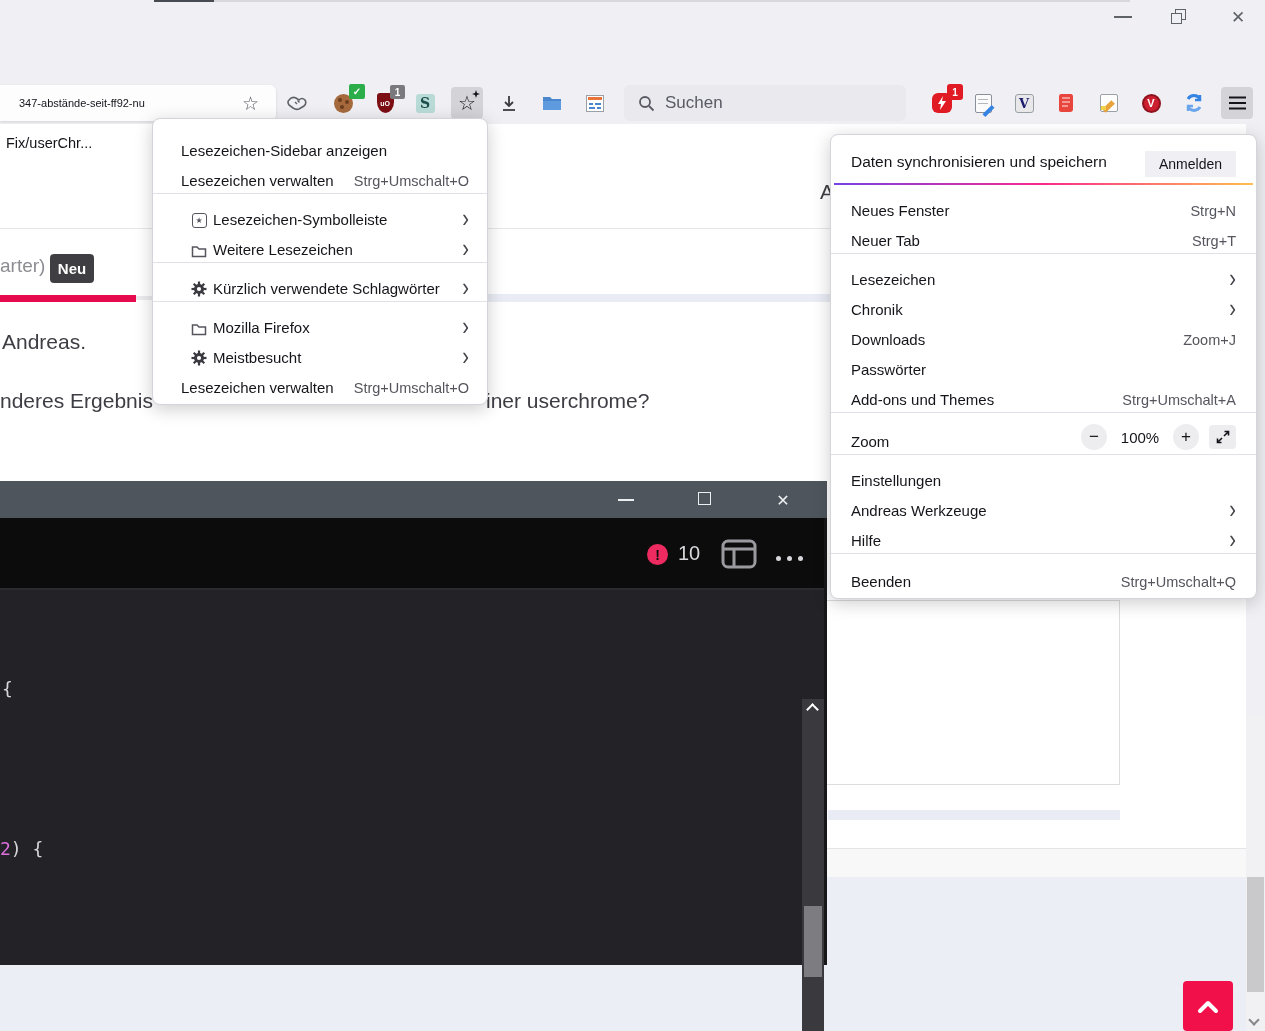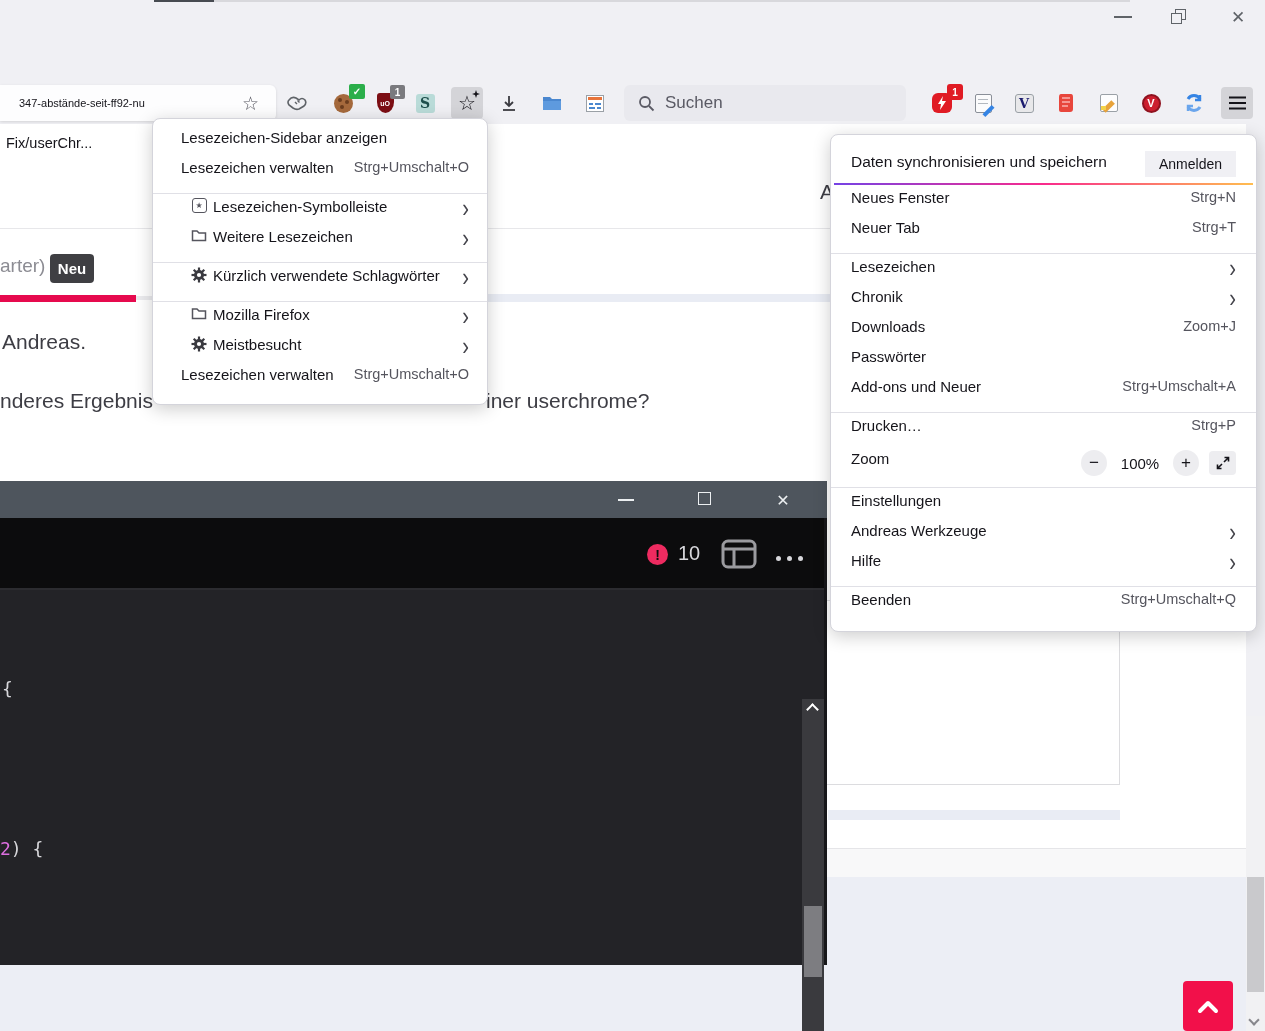--- a/index.html
+++ b/index.html
@@ -64,21 +64,21 @@
   .con-content{position:absolute;left:0;top:109px;width:827px;height:375px;background:#232327;font-family:"DejaVu Sans Mono",monospace;font-size:18px;color:#d7d7db}
   .con-border-r{position:absolute;left:824px;top:37px;width:3px;height:447px;background:#17171a}
   .code-line{position:absolute;white-space:pre}
   .con-scroll{position:absolute;left:802px;top:109px;width:22px;height:375px;background:#3a3a3e}
   .con-thumb{position:absolute;left:2px;top:207px;width:18px;height:71px;background:#7d7d81}
   .chev{width:9px;height:9px;border-left:2.5px solid #fff;border-top:2.5px solid #fff}
   .chev.up{transform:rotate(45deg)}
 
   
   .menu-panel{position:absolute;background:#fff;border:1px solid #d4d4db;border-radius:8px;box-shadow:0 4px 18px rgba(0,0,0,.2);padding:10px 0 8px;z-index:30}
-  .menu-row{display:flex;align-items:flex-start;height:30px;padding:0 18px 0 28px;font-size:15px;color:#15141a}
+  .menu-row{display:flex;align-items:flex-end;height:30px;padding:0 18px 0 28px;font-size:15px;color:#15141a}
   .menu-row.lg{height:33px}
   .menu-row.icon-row{padding-left:38px}
   .menu-row .ric{width:16px;margin-right:6px;display:flex;justify-content:center;flex:0 0 16px}
   .menu-row .sc{margin-left:auto;color:#55555e;font-size:14.5px}
   .menu-row .chevr{margin-left:auto;color:#45454c;font-size:20px;line-height:1;transform:scaleY(1.25)}
   .menu-sep{height:1px;background:#e0e0e6;margin:4px 0}
   .star-box{width:15px;height:15px;border:1.5px solid #55555e;border-radius:3px;display:flex;align-items:center;justify-content:center;font-size:8px;color:#55555e}
   
   .appmenu{left:830px;top:134px;width:427px}
   .fxa{display:flex;align-items:flex-start;padding:4px 20px 6px;gap:10px}
@@ -390,28 +390,24 @@
       <span class="chevr">›</span>
     </div>
     <div class="menu-row">
       <span class="lbl">Downloads</span>
       <span class="sc">Zoom+J</span>
     </div>
     <div class="menu-row">
       <span class="lbl">Passwörter</span>
     </div>
     <div class="menu-row">
-      <span class="lbl">Add-ons und Neuer</span>
+      <span class="lbl">Add-ons und Themes</span>
       <span class="sc">Strg+Umschalt+A</span>
     </div>
     <div class="menu-sep"></div>
-    <div class="menu-row lg">
-      <span class="lbl">Drucken…</span>
-      <span class="sc">Strg+P</span>
-    </div>
     <div class="menu-row lg">
       <span class="lbl">Zoom</span>
       <span class="zoom-cluster">
         <span class="zoom-circle">−</span>
         <span class="zoom-val">100%</span>
         <span class="zoom-circle">+</span>
         <span class="fs-btn">
           <svg width="14" height="14" viewBox="0 0 14 14">
             <path d="M8.5 1.5 h4 v4 M12.3 1.7 8 6 M5.5 12.5 h-4 v-4 M1.7 12.3 6 8" stroke="#15141a" stroke-width="1.6" fill="none"></path>
           </svg>

